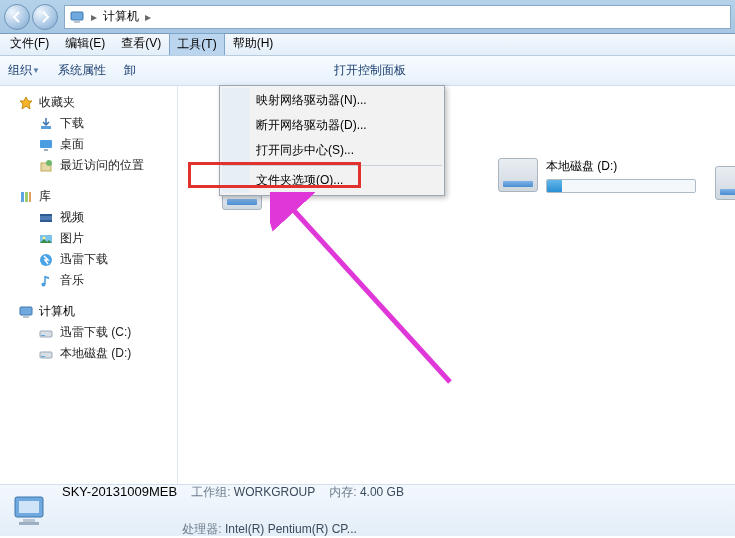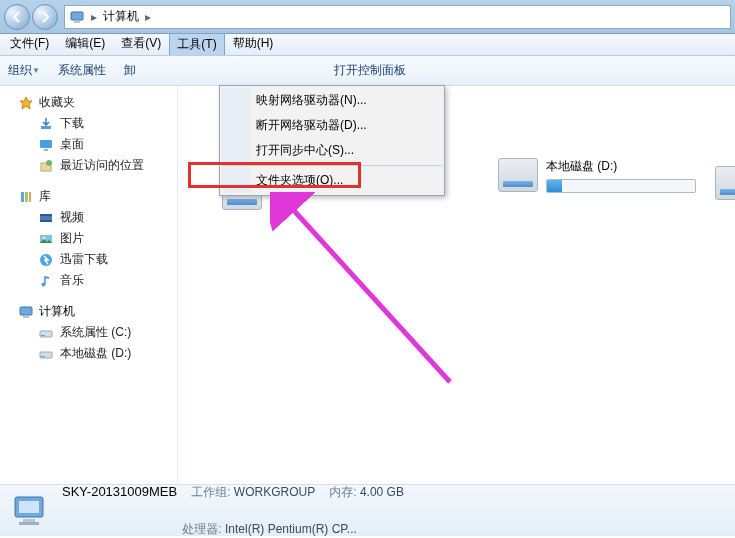--- a/index.html
+++ b/index.html
@@ -370,21 +370,21 @@
           </span>
         <span>计算机</span>
       </div>
       <div class="side-item">
         <span class="ico">
             <svg width="14" height="14" viewBox="0 0 14 14">
               <rect x="1" y="5" width="12" height="6" rx="1" fill="#d8dee5" stroke="#9aa7b5"></rect>
               <rect x="2" y="9" width="4" height="1" fill="#5aa5e0"></rect>
             </svg>
           </span>
-        <span>系统属性 (C:)</span>
+        <span>迅雷下载 (C:)</span>
       </div>
       <div class="side-item">
         <span class="ico">
             <svg width="14" height="14" viewBox="0 0 14 14">
               <rect x="1" y="5" width="12" height="6" rx="1" fill="#d8dee5" stroke="#9aa7b5"></rect>
               <rect x="2" y="9" width="4" height="1" fill="#5aa5e0"></rect>
             </svg>
           </span>
         <span>本地磁盘 (D:)</span>
       </div>

